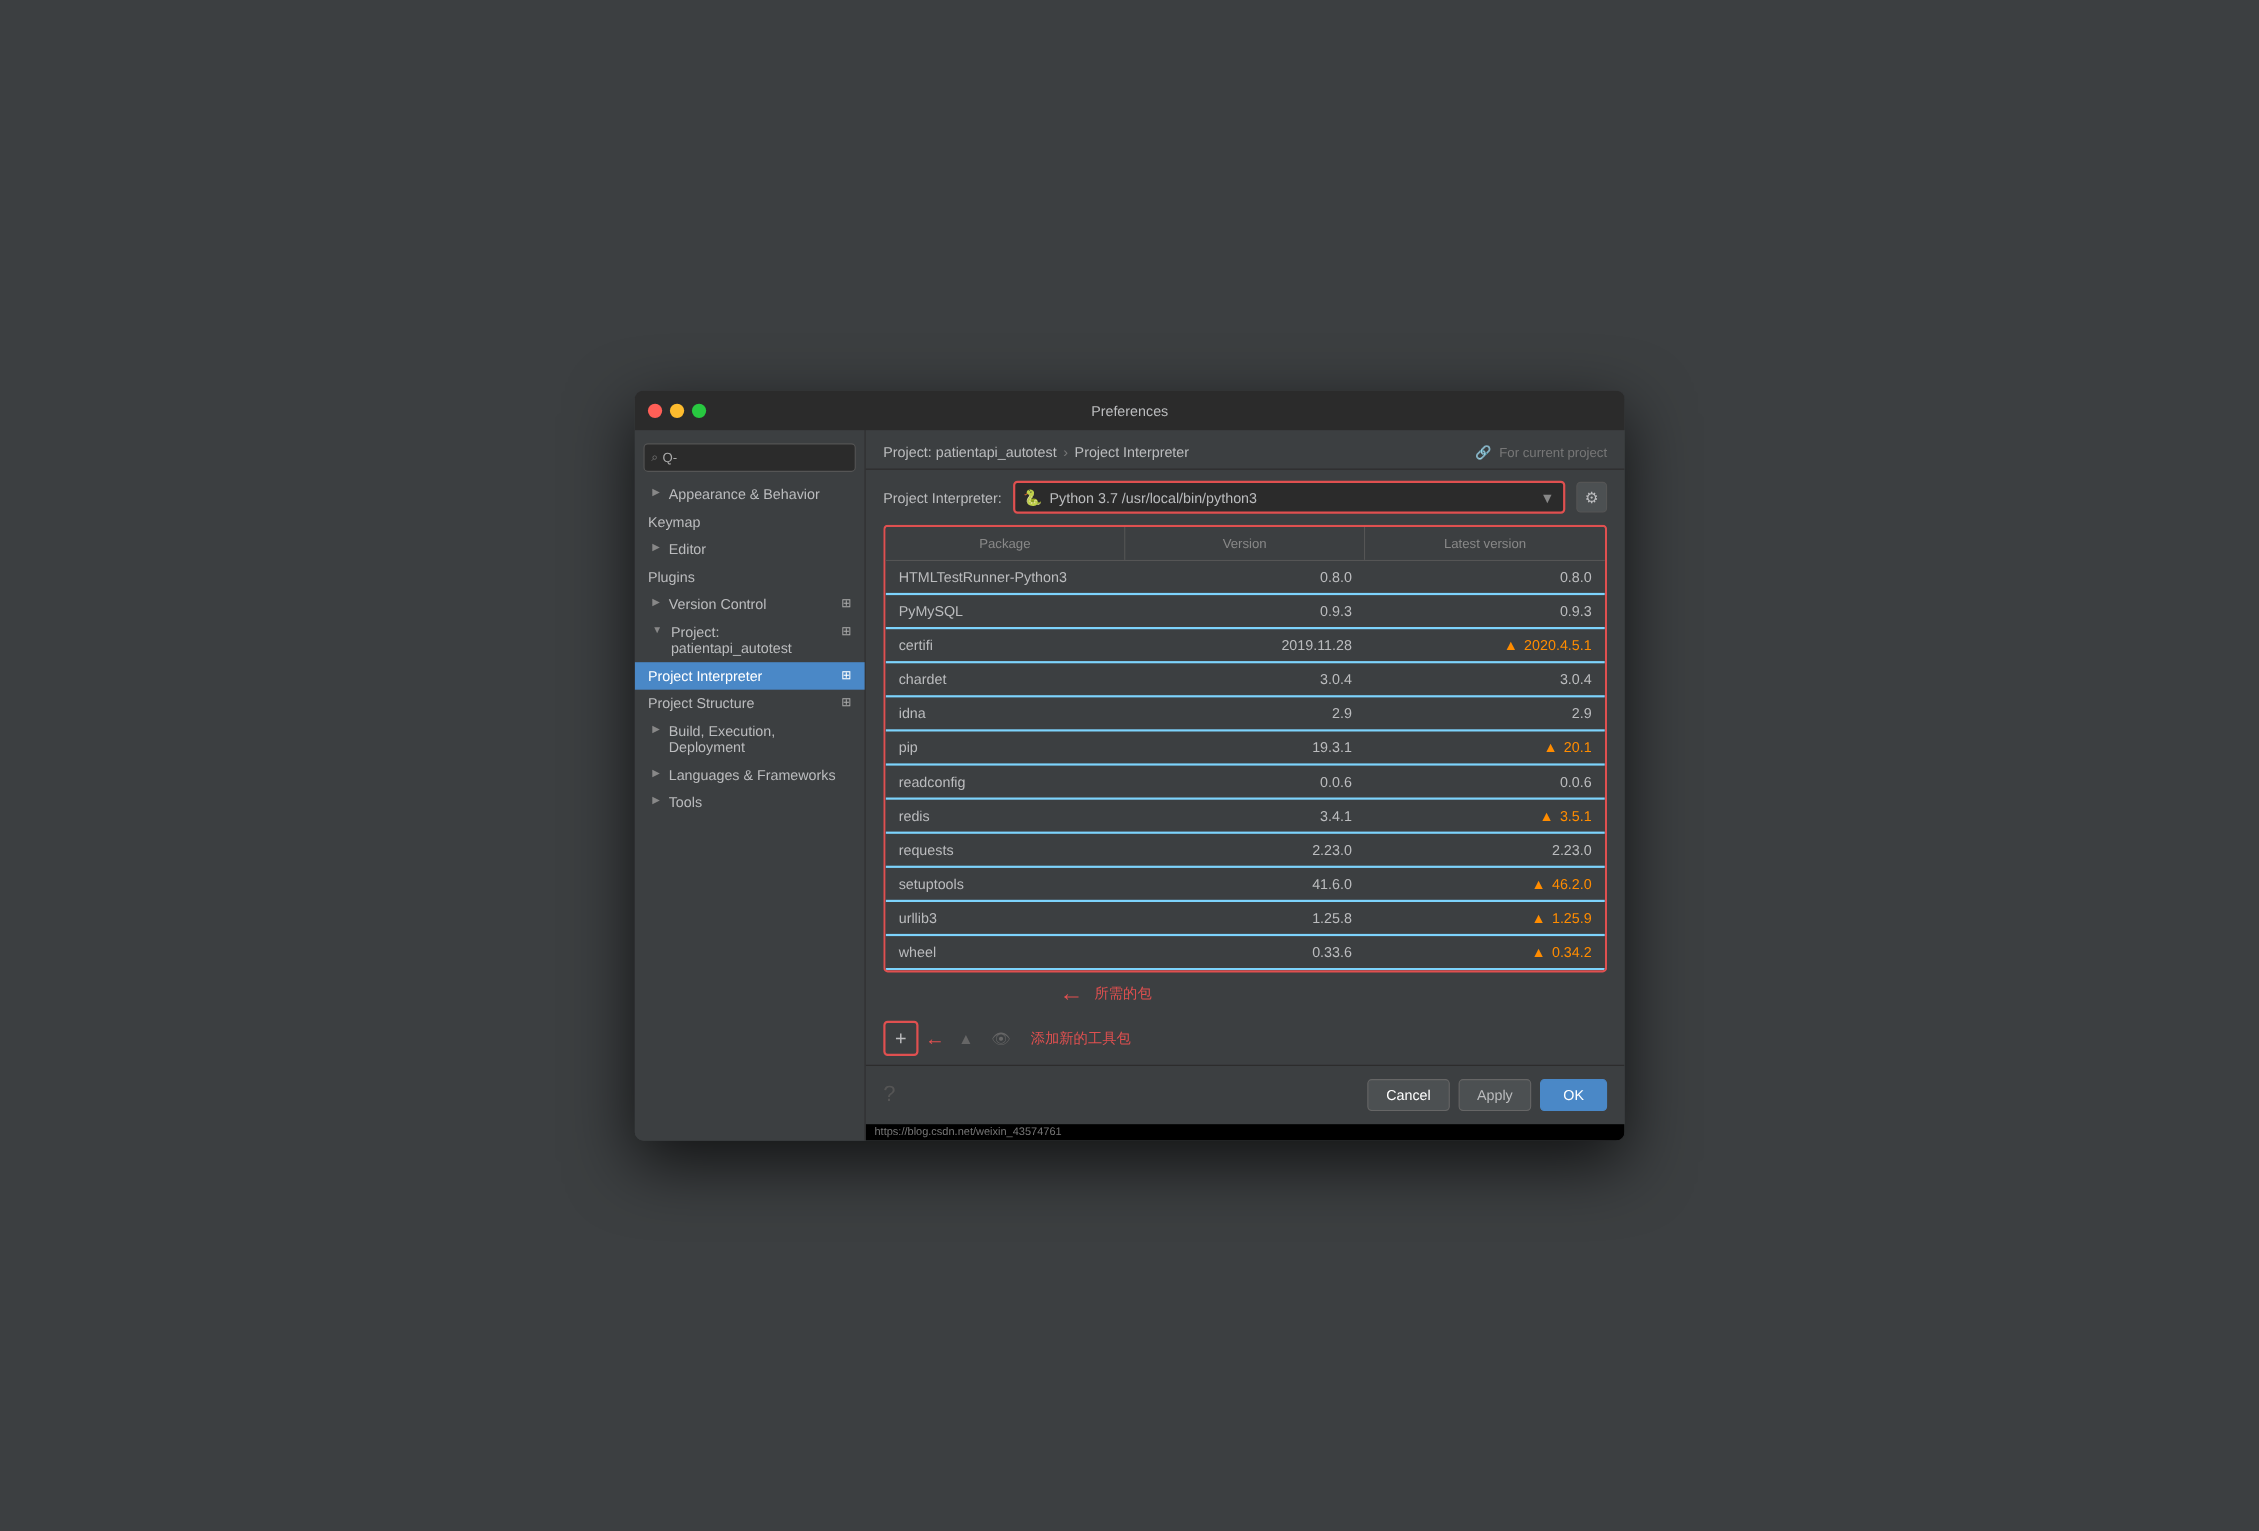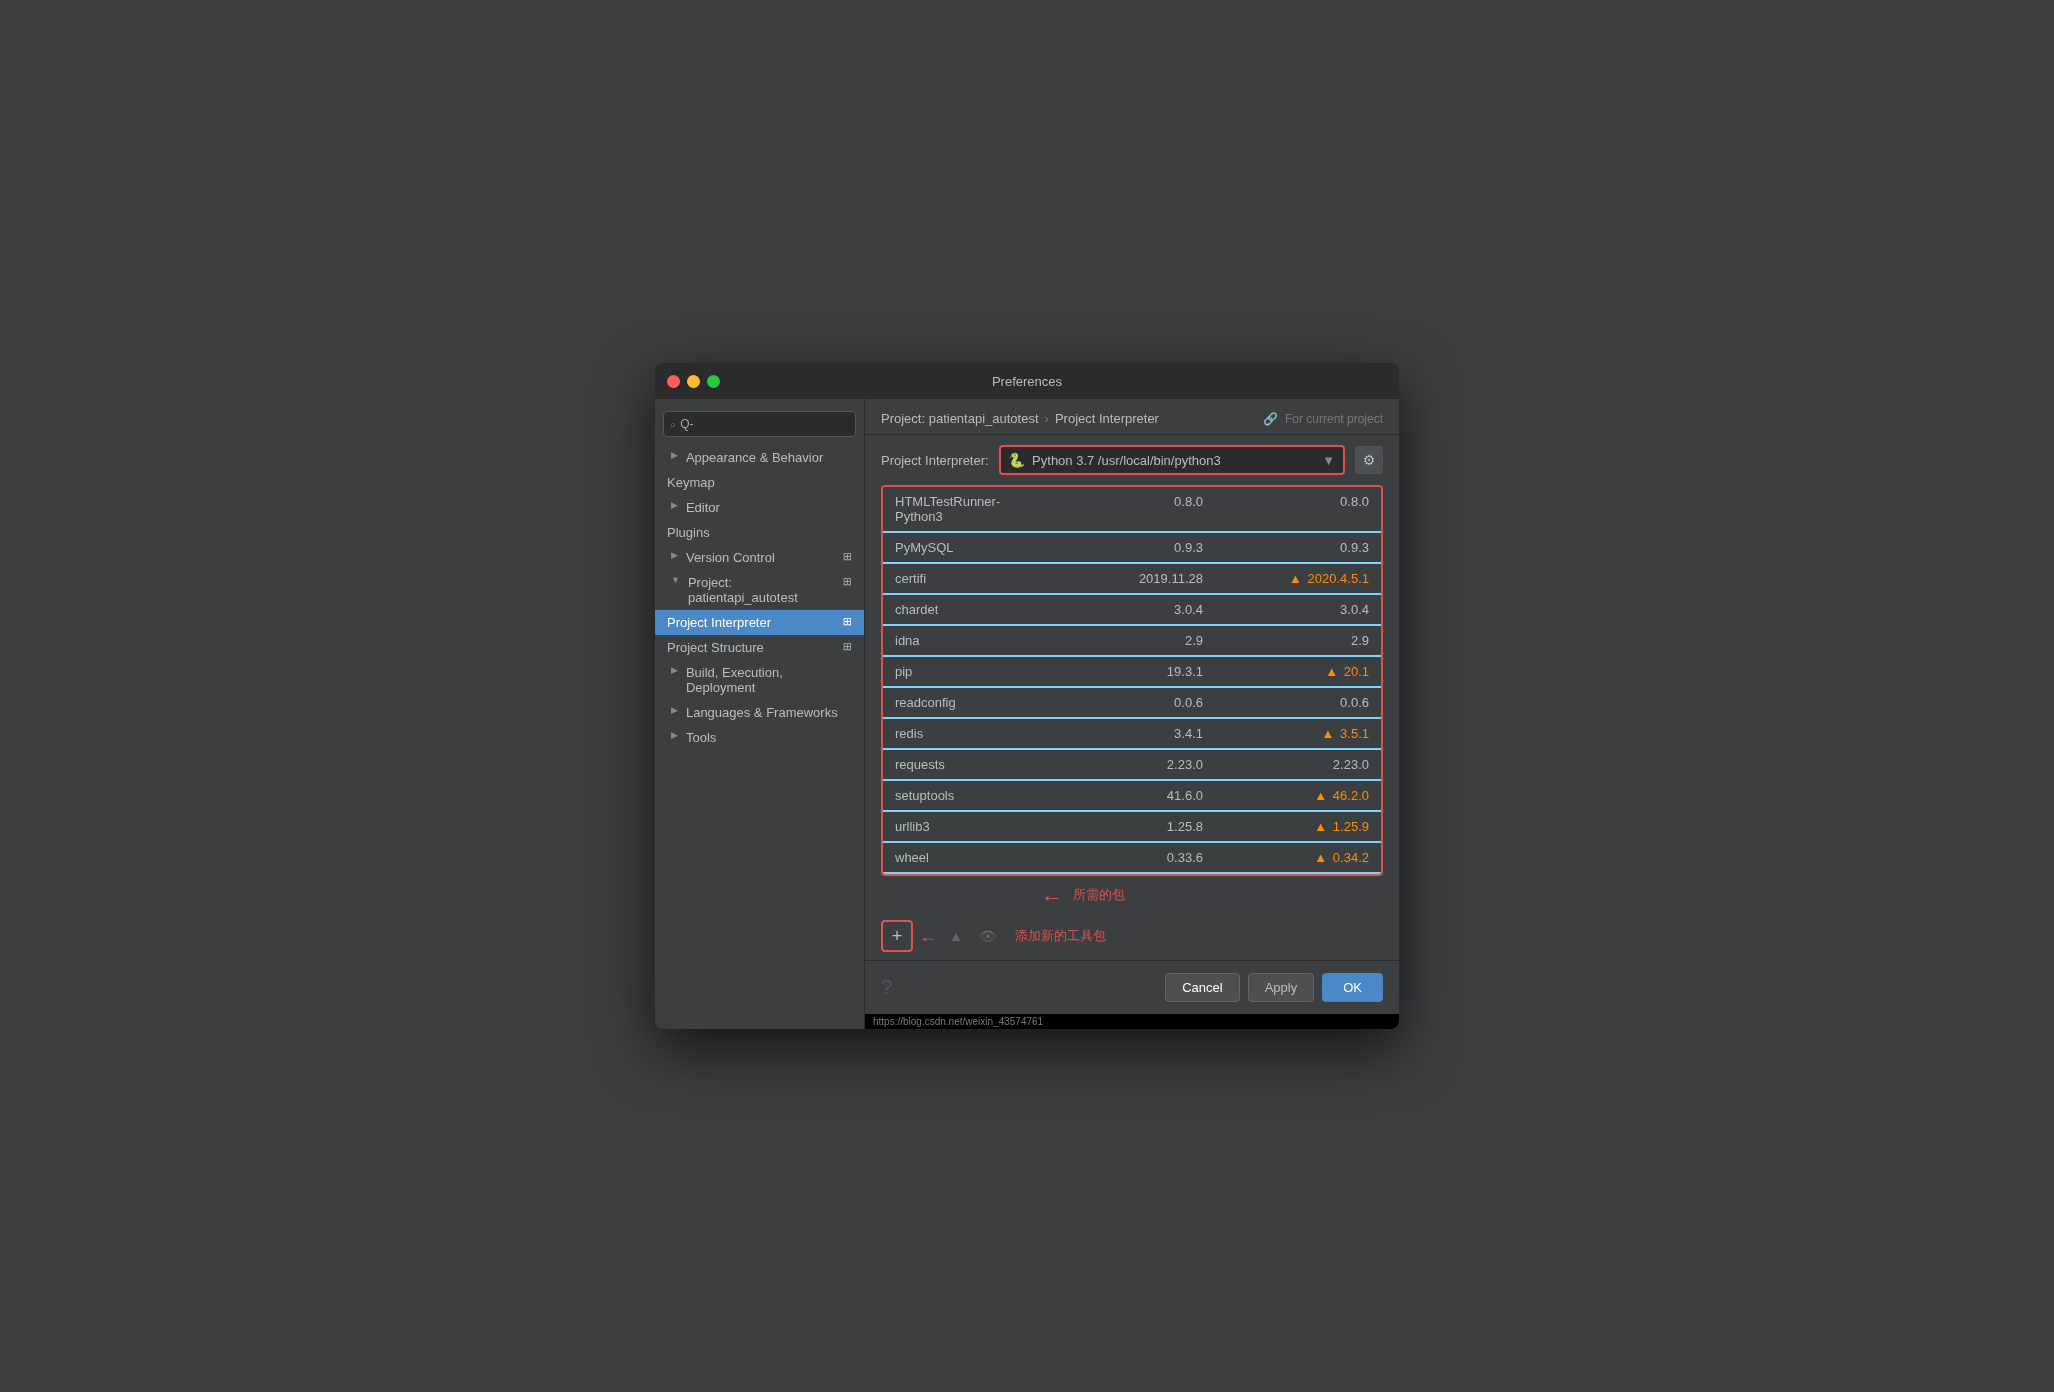--- a/index.html
+++ b/index.html
@@ -8,21 +8,21 @@
       font-family: -apple-system, "Helvetica Neue", Arial, sans-serif;
       font-size: 13px;
       color: #bbbcbe;
       display: flex;
       flex-direction: column;
       align-items: center;
       justify-content: center;
       min-height: 100vh;
     }
     .window {
-      width: 744px;
+      width: 900px;
       background: #3c3f41;
       border-radius: 8px;
       box-shadow: 0 20px 60px rgba(0,0,0,0.7);
       overflow: hidden;
       display: flex;
       flex-direction: column;
     }
     .title-bar {
       background: #2b2b2b;
       height: 36px;
@@ -415,20 +415,25 @@
           <span>Python 3.7 /usr/local/bin/python3</span>
           <span class="interpreter-dropdown-arrow">▼</span>
         </div>
         <div class="gear-btn">
           <span>⚙</span>
         </div>
       </div>
 
       <div class="packages-area">
         <div class="packages-table-wrapper">
+          <div class="table-header">
+            <div class="th">Package</div>
+            <div class="th">Version</div>
+            <div class="th">Latest version</div>
+          </div>
           <div class="table-body">
             <div class="table-row">
               <div class="td">HTMLTestRunner-Python3</div>
               <div class="td center">0.8.0</div>
               <div class="td center">0.8.0</div>
             </div>
             <div class="table-row">
               <div class="td">PyMySQL</div>
               <div class="td center">0.9.3</div>
               <div class="td center">0.9.3</div>

